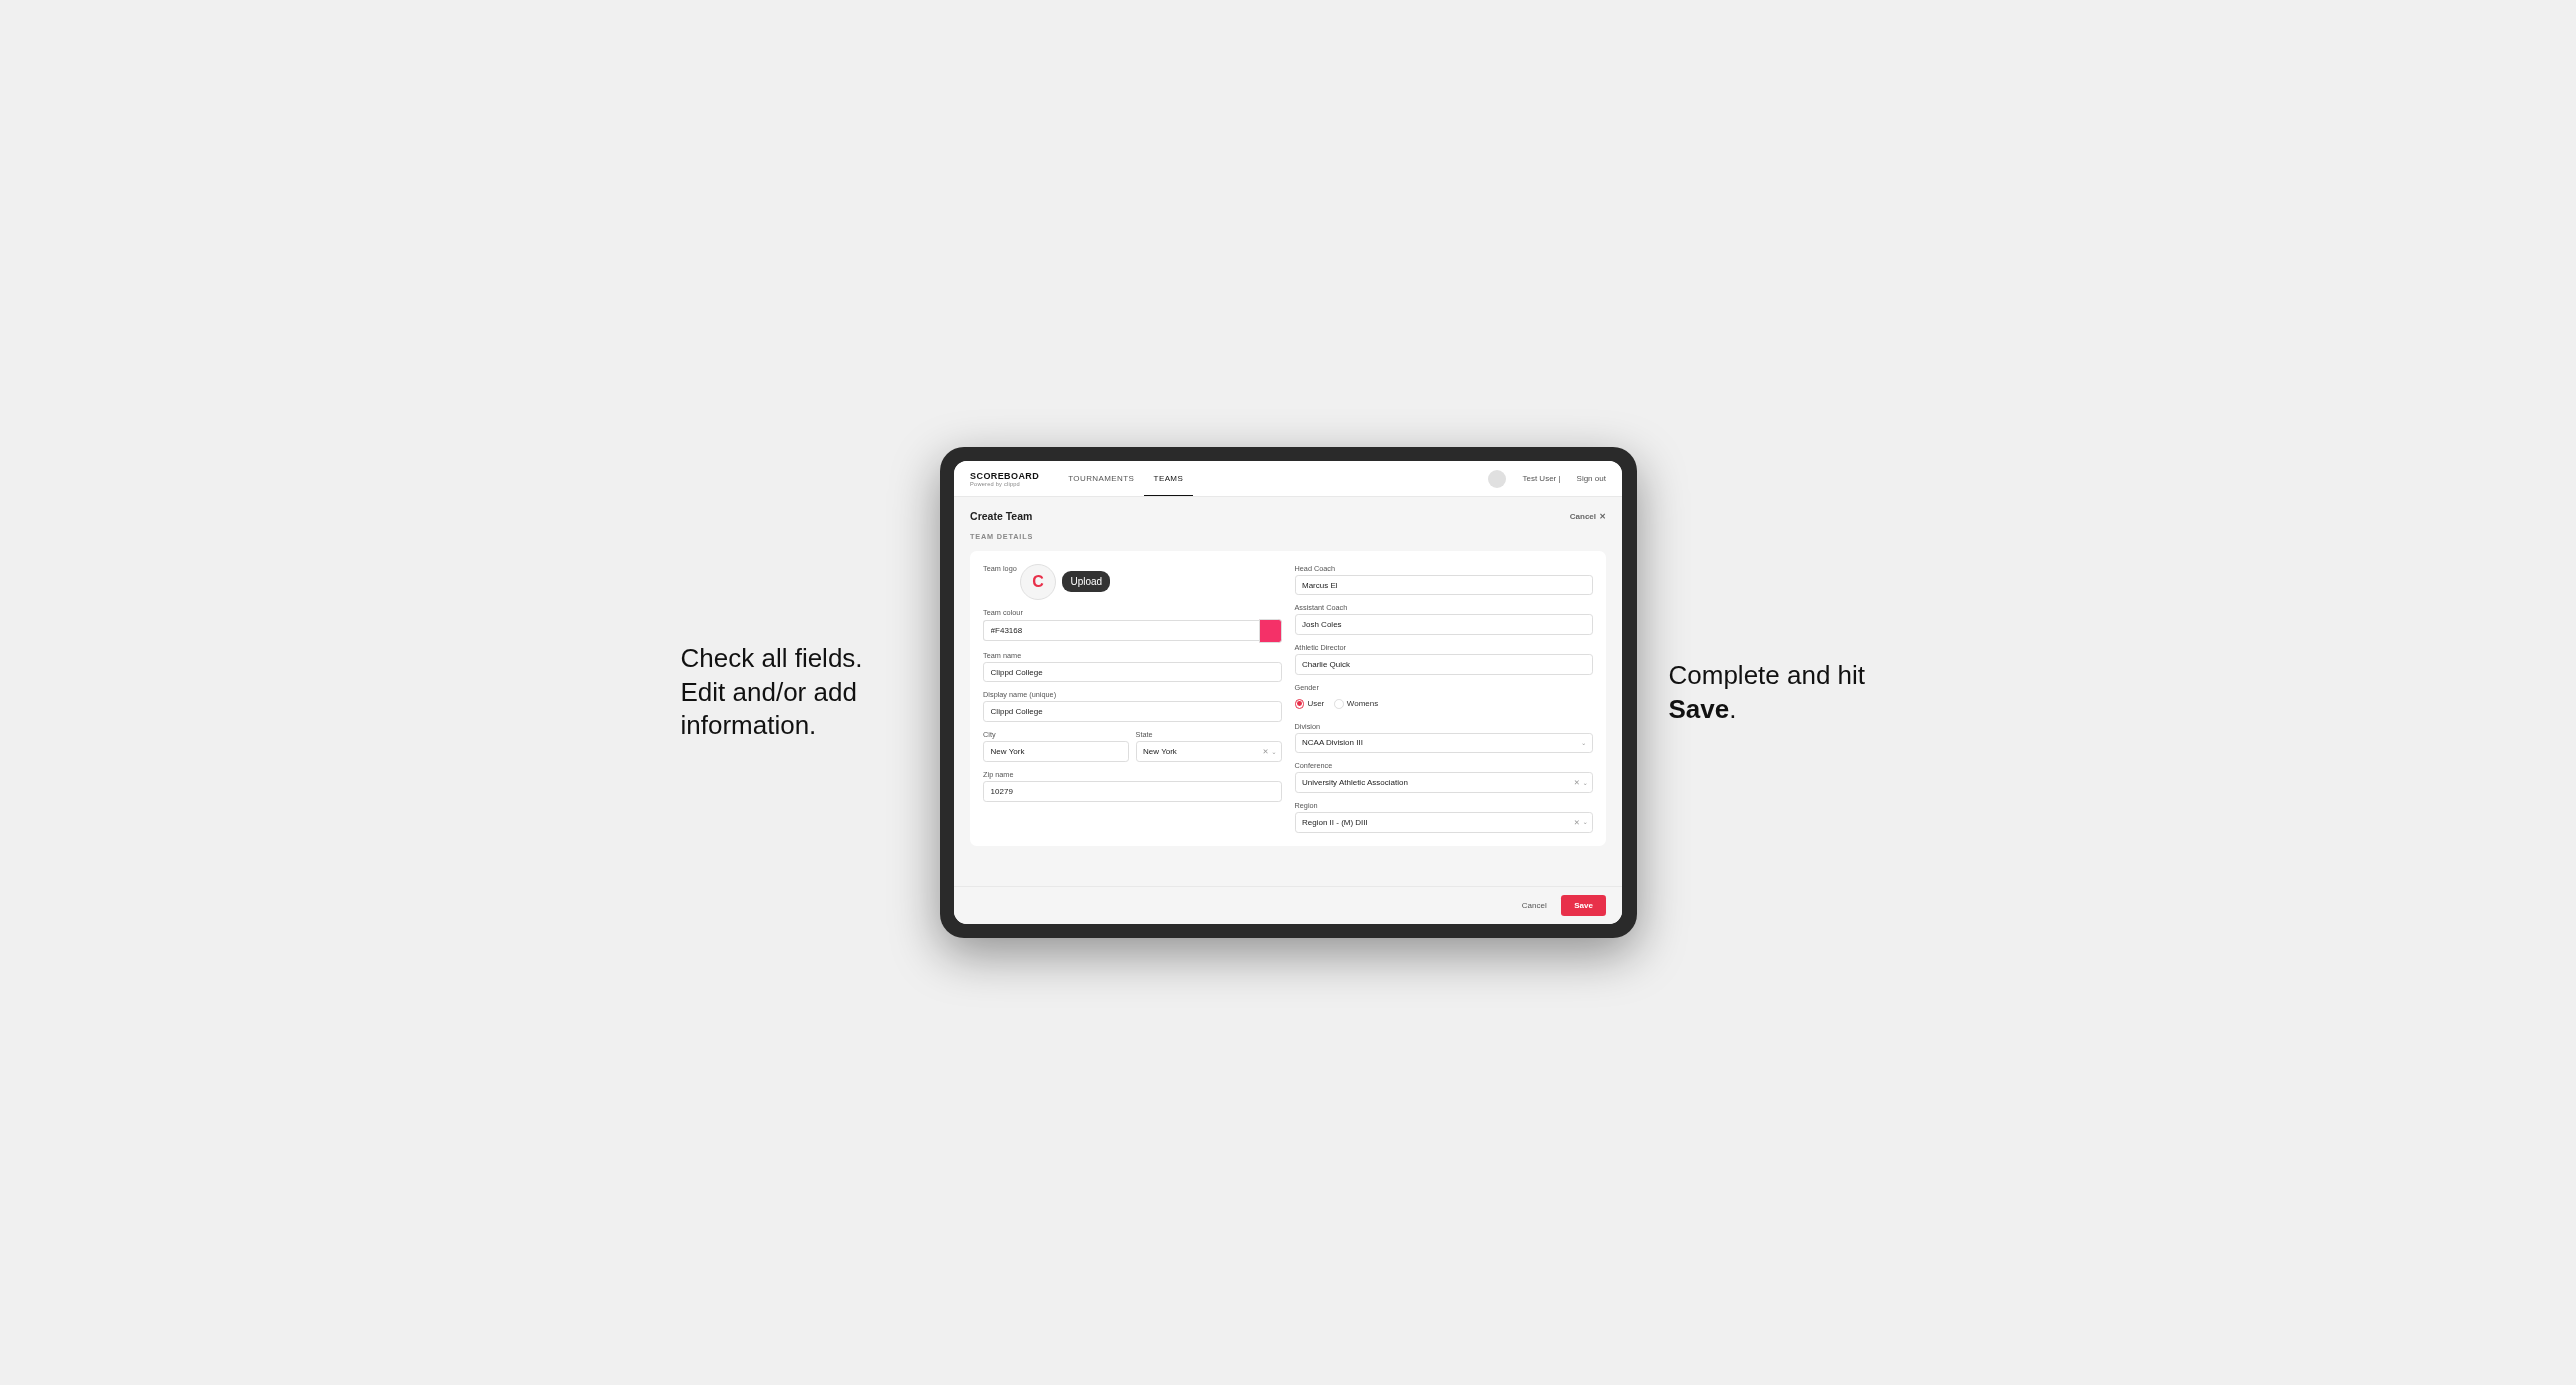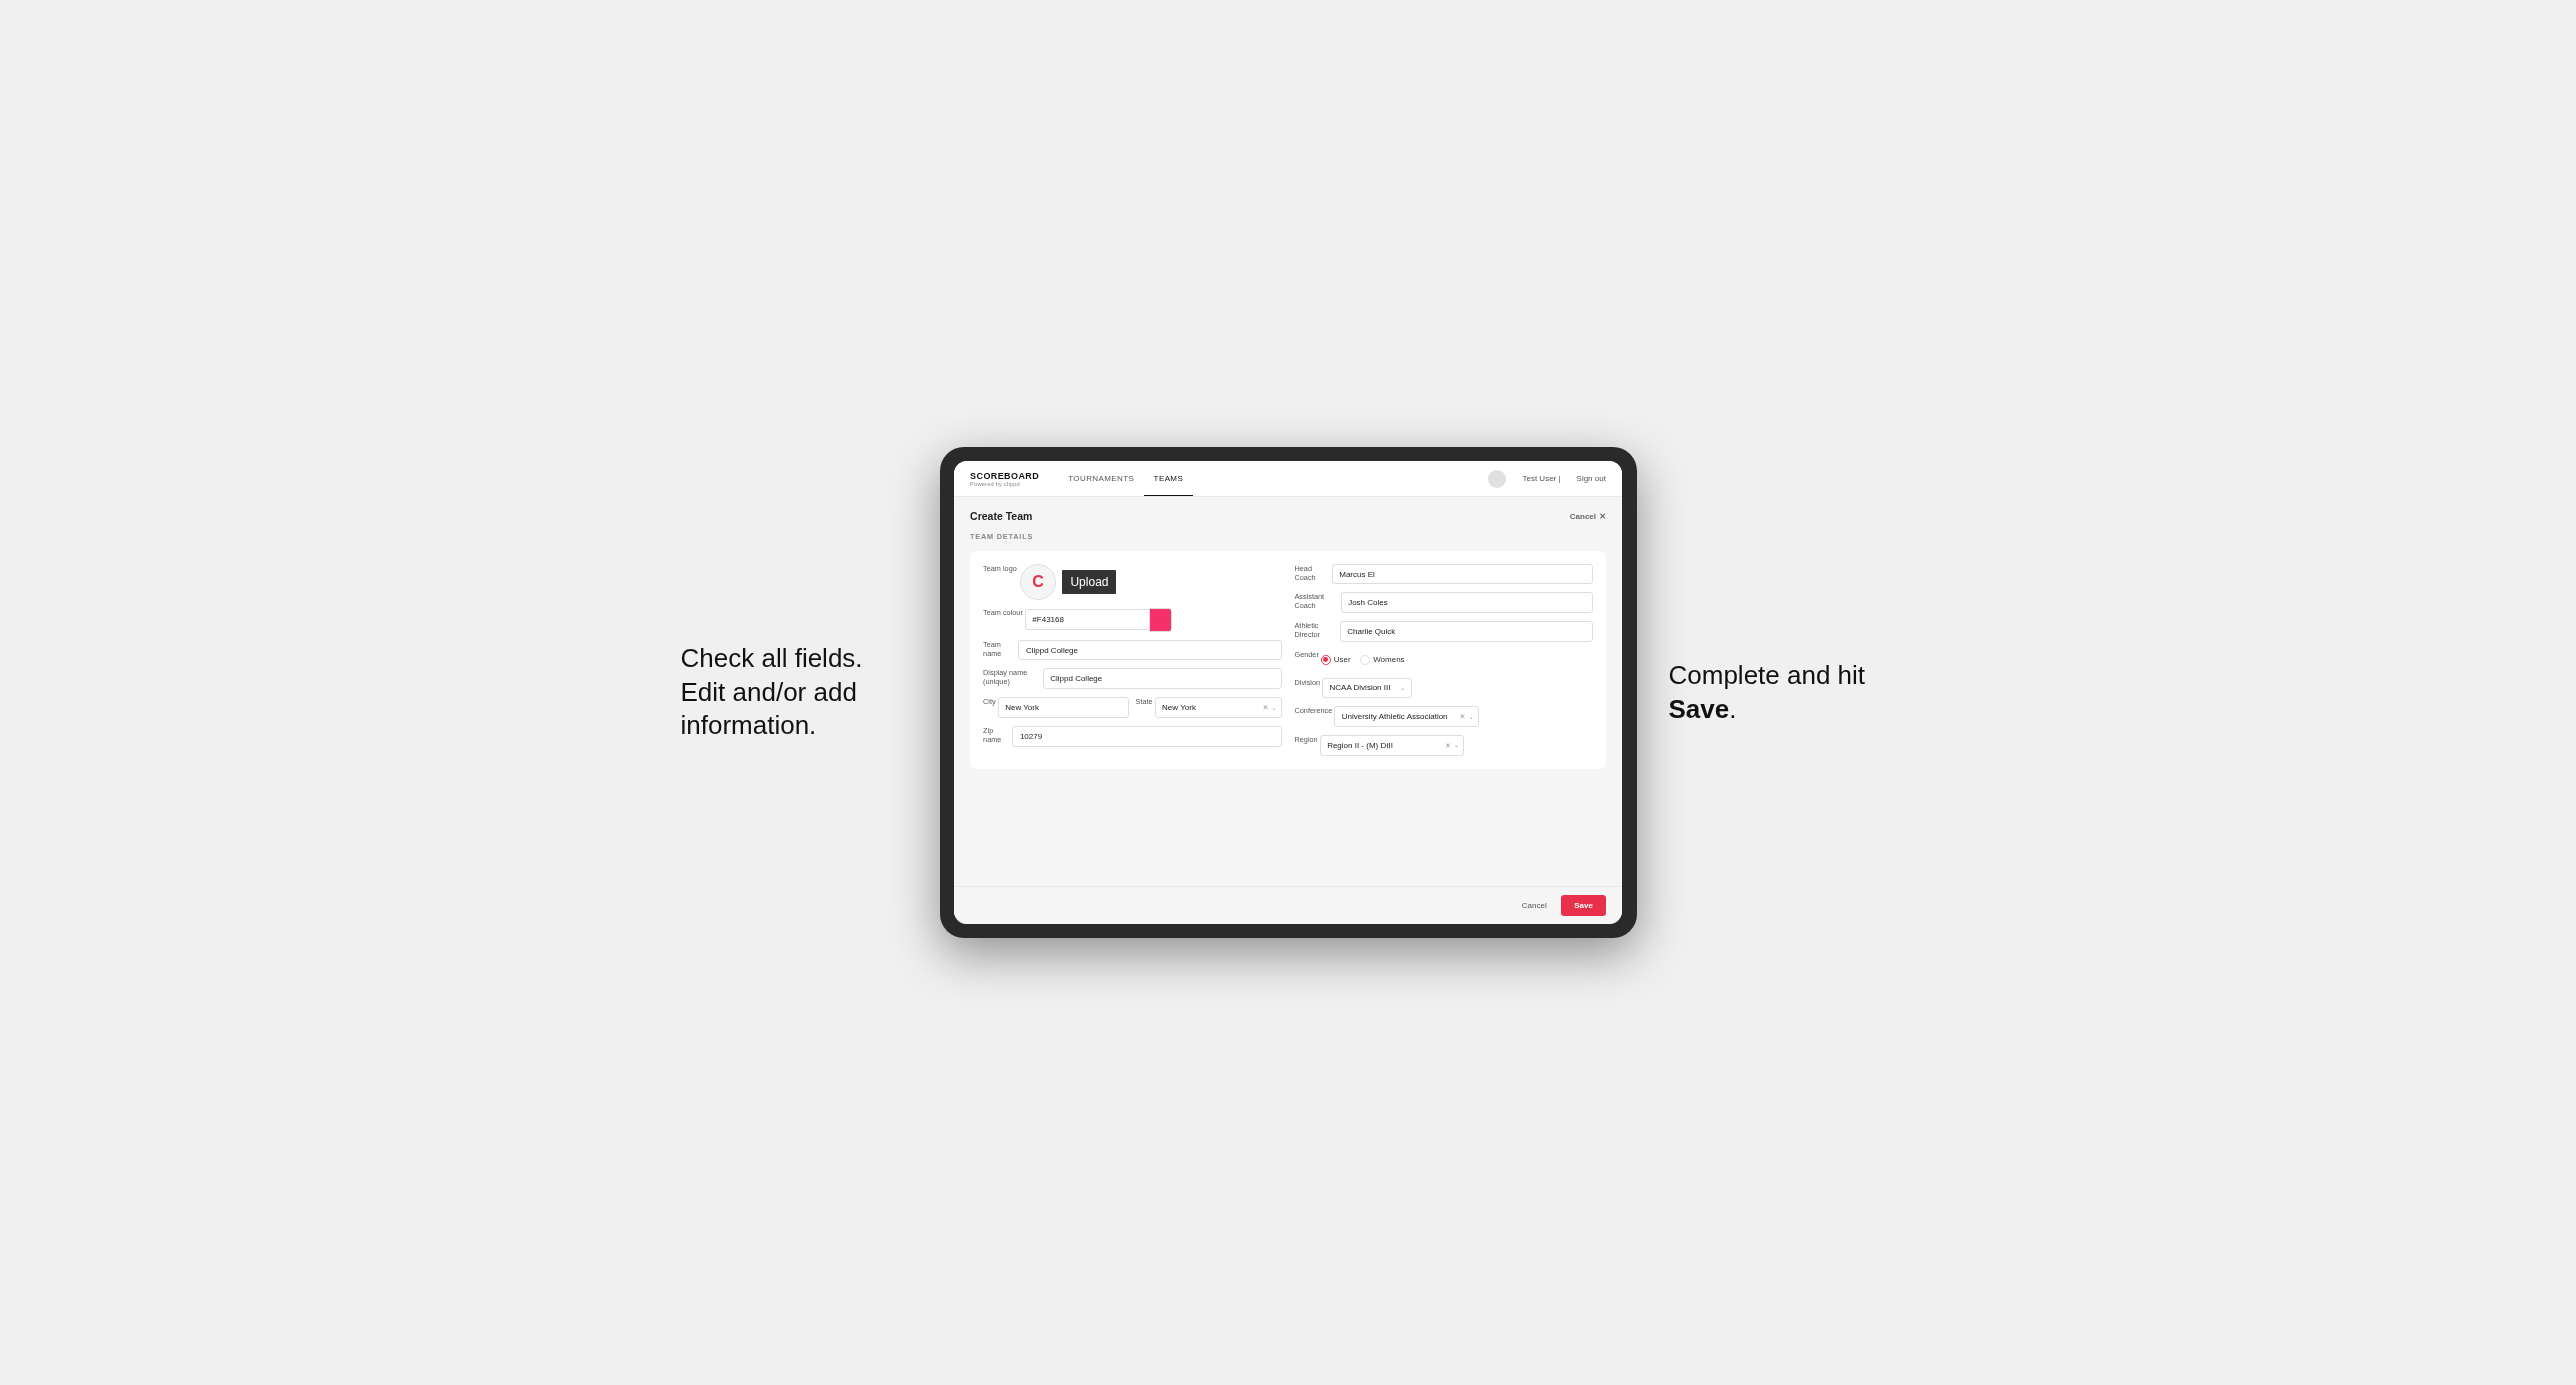--- a/index.html
+++ b/index.html
@@ -171,21 +171,21 @@
     }
 
     .form-grid {
       display: grid;
       grid-template-columns: 1fr 1fr;
       gap: 13px;
     }
 
     .form-group {
       display: flex;
-      flex-direction: row;
+      flex-direction: column;
       gap: 2px;
     }
 
     .form-label {
       font-size: 7.3px;
       color: #555;
       font-weight: 500;
     }
 
     .form-input {
@@ -223,23 +223,23 @@
       border: 0.8px solid #e0e0e0;
       font-size: 16px;
       font-weight: 800;
       color: #e8304a;
     }
 
     .upload-btn {
       background: #333;
       color: #fff;
       border: none;
-      border-radius: 1px;
+      border-radius: 9px;
       padding: 4.9px 8px;
-      font-size: 12px;
+      font-size: 10px;
       cursor: pointer;
     }
 
     
     .color-input-row {
       display: flex;
       align-items: center;
     }
 
     .color-text-input {

